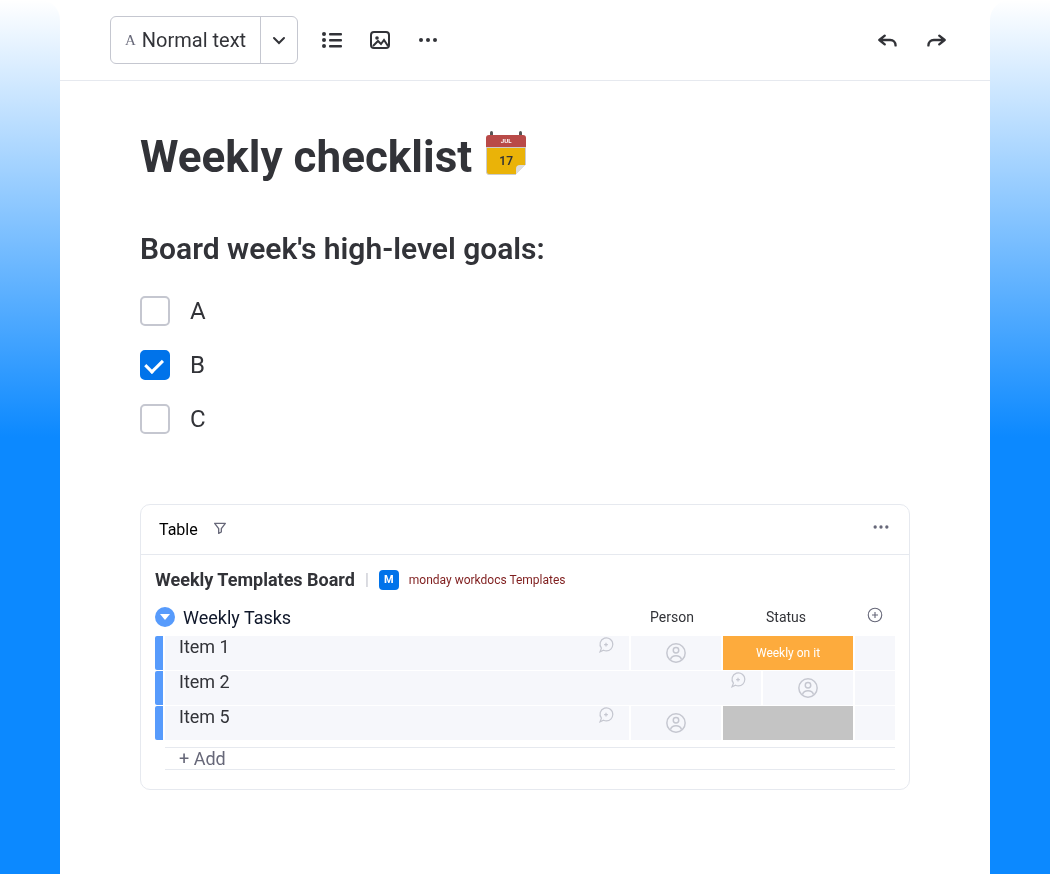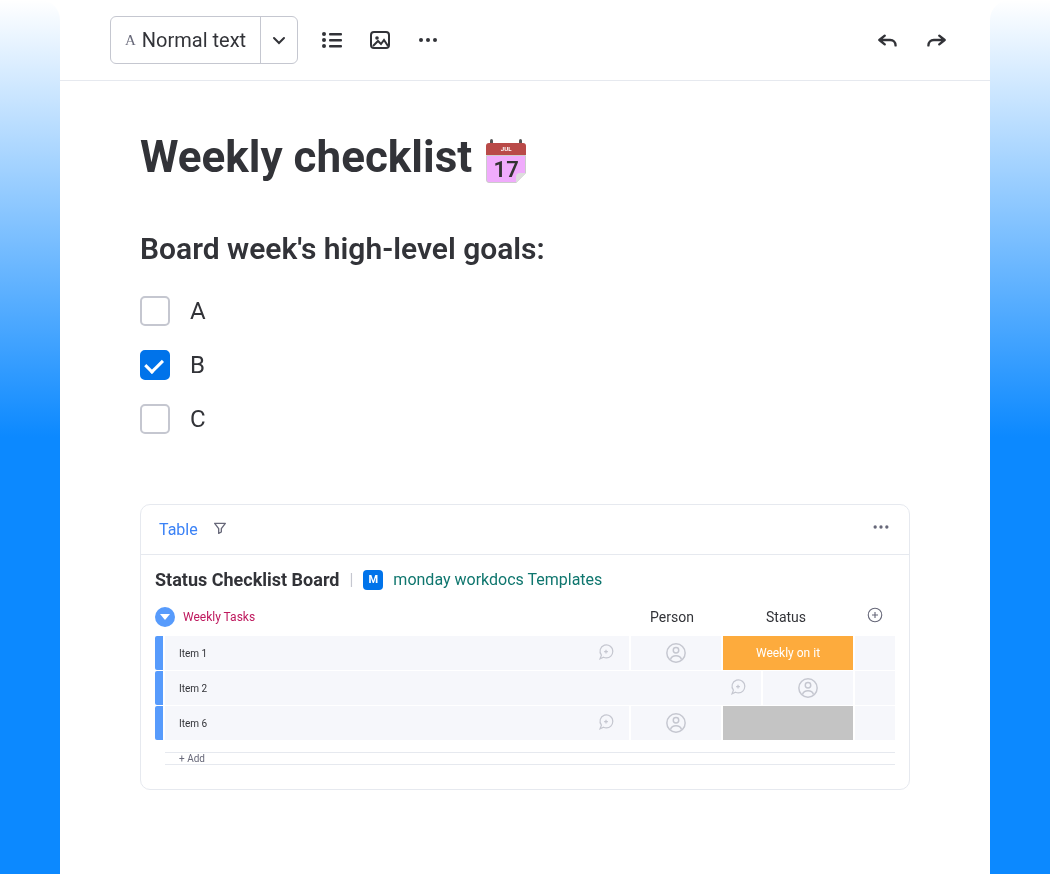--- a/index.html
+++ b/index.html
@@ -86,21 +86,21 @@
   .doc {
     padding: 50px 80px 0 80px;
     flex: 1;
     overflow: auto;
   }
   .doc-title {
     font-size: 44px;
     font-weight: 700;
     color: #323338;
     display: flex;
-    align-items: flex-end;
+    align-items: flex-start;
     gap: 12px;
     margin-bottom: 48px;
   }
   .calendar-emoji {
     width: 44px;
     height: 44px;
     position: relative;
     display: inline-block;
   }
   .calendar-emoji .top {
@@ -119,27 +119,27 @@
     top: 0;
     left: 6px; right: 6px;
     height: 6px;
     display: flex;
     justify-content: space-between;
   }
   .calendar-emoji .rings span { width: 3px; height: 6px; background: #555; border-radius: 2px; }
   .calendar-emoji .body {
     position: absolute;
     top: 16px; left: 2px; right: 2px; bottom: 0;
-    background: #f0abfc;
+    background: #eab308;
     border: 1px solid #ccc;
     border-radius: 0 0 3px 3px;
     display: flex;
     align-items: center;
     justify-content: center;
-    font-size: 22px;
+    font-size: 12px;
     font-weight: 600;
     color: #333;
   }
   .calendar-emoji .curl {
     position: absolute;
     right: 2px; bottom: 0;
     width: 10px; height: 10px;
     background: linear-gradient(135deg, #ddd 50%, #fff 50%);
     border-top-left-radius: 4px;
   }
@@ -192,21 +192,21 @@
     background: #fff;
   }
   .board-tabs {
     height: 50px;
     display: flex;
     align-items: center;
     padding: 0 18px;
     gap: 14px;
     border-bottom: 1px solid #e6e9ef;
   }
-  .board-tab-label { font-size: 16px; color: #3b82f6; }
+  .board-tab-label { font-size: 16px; color: #000000; }
   .filter-icon, .board-menu { color: #676879; cursor: pointer; }
   .board-menu { margin-left: auto; font-size: 20px; letter-spacing: 2px; }
   .board-header {
     padding: 14px 14px 8px 14px;
     display: flex;
     align-items: center;
     gap: 10px;
   }
   .board-title { font-size: 18px; font-weight: 700; color: #323338; }
   .board-sep { color: #c5c7d0; }
@@ -214,42 +214,42 @@
     width: 20px; height: 20px;
     background: #0073ea;
     color: #fff;
     font-size: 11px;
     font-weight: 700;
     border-radius: 4px;
     display: inline-flex;
     align-items: center;
     justify-content: center;
   }
-  .workspace-name { font-size: 16px; color: #0f766e; }
+  .workspace-name { font-size: 12px; color: #7f1d1d; }
   .group-row {
     display: flex;
     align-items: center;
     padding: 8px 14px;
     gap: 8px;
   }
   .group-caret {
     width: 20px; height: 20px;
     background: #579bfc;
     border-radius: 50%;
     display: flex;
     align-items: center;
     justify-content: center;
   }
   .group-caret::after {
     content: "";
     border-left: 5px solid transparent;
     border-right: 5px solid transparent;
     border-top: 6px solid #fff;
   }
-  .group-name { font-size: 12px; color: #be185d; }
+  .group-name { font-size: 18px; color: #0f172a; }
   .group-cols {
     margin-left: auto;
     display: flex;
     align-items: center;
     gap: 4px;
   }
   .col-header {
     width: 90px;
     text-align: center;
     font-size: 14px;
@@ -272,23 +272,23 @@
   .row-accent {
     width: 8px;
     background: #579bfc;
     margin-right: 2px;
     border-radius: 2px 0 0 2px;
   }
   .row-name {
     flex: 1;
     background: #f6f7fb;
     display: flex;
-    align-items: center;
+    align-items: flex-start;
     padding: 0 14px;
-    font-size: 10px;
+    font-size: 18px;
     color: #323338;
     gap: 8px;
   }
   .row-bubble {
     margin-left: auto;
     color: #c5c7d0;
   }
   .row-cell {
     width: 90px;
     background: #f6f7fb;
@@ -427,21 +427,21 @@
         <span class="board-menu">
           <svg width="20" height="20" viewBox="0 0 24 24">
               <circle cx="5" cy="12" r="2" fill="#676879"></circle>
               <circle cx="12" cy="12" r="2" fill="#676879"></circle>
               <circle cx="19" cy="12" r="2" fill="#676879"></circle>
             </svg>
         </span>
       </div>
 
       <div class="board-header">
-        <span class="board-title">Status Checklist Board</span>
+        <span class="board-title">Weekly Templates Board</span>
         <span class="board-sep">|</span>
         <span class="workspace-badge">M</span>
         <span class="workspace-name">monday workdocs Templates</span>
       </div>
 
       <div class="group-row">
         <span class="group-caret"></span>
         <span class="group-name">Weekly Tasks</span>
         <div class="group-cols">
           <div class="col-header">Person</div>
@@ -497,21 +497,21 @@
                 <circle cx="12" cy="9" r="3" fill="none" stroke="#c5c7d0" stroke-width="1.6"></circle>
                 <path d="M6 19c1-3 4-4 6-4s5 1 6 4" fill="none" stroke="#c5c7d0" stroke-width="1.6"></path>
               </svg>
           </div>
           <div class="row-end"></div>
         </div>
 
         <div class="task-row">
           <div class="row-accent"></div>
           <div class="row-name">
-            <span>Item 6</span>
+            <span>Item 5</span>
             <span class="row-bubble">
               <svg width="18" height="18" viewBox="0 0 24 24">
                   <path d="M21 11.5a8.38 8.38 0 01-8.5 8.38 8.5 8.5 0 01-3.8-.9L4 21l1.9-4.7A8.5 8.5 0 1121 11.5z" fill="none" stroke="#c5c7d0" stroke-width="1.6"></path>
                   <path d="M12 9v5M9.5 11.5h5" stroke="#c5c7d0" stroke-width="1.6"></path>
                 </svg>
             </span>
           </div>
           <div class="row-cell">
             <svg width="22" height="22" viewBox="0 0 24 24">
                 <circle cx="12" cy="12" r="10" fill="none" stroke="#c5c7d0" stroke-width="1.6"></circle>

